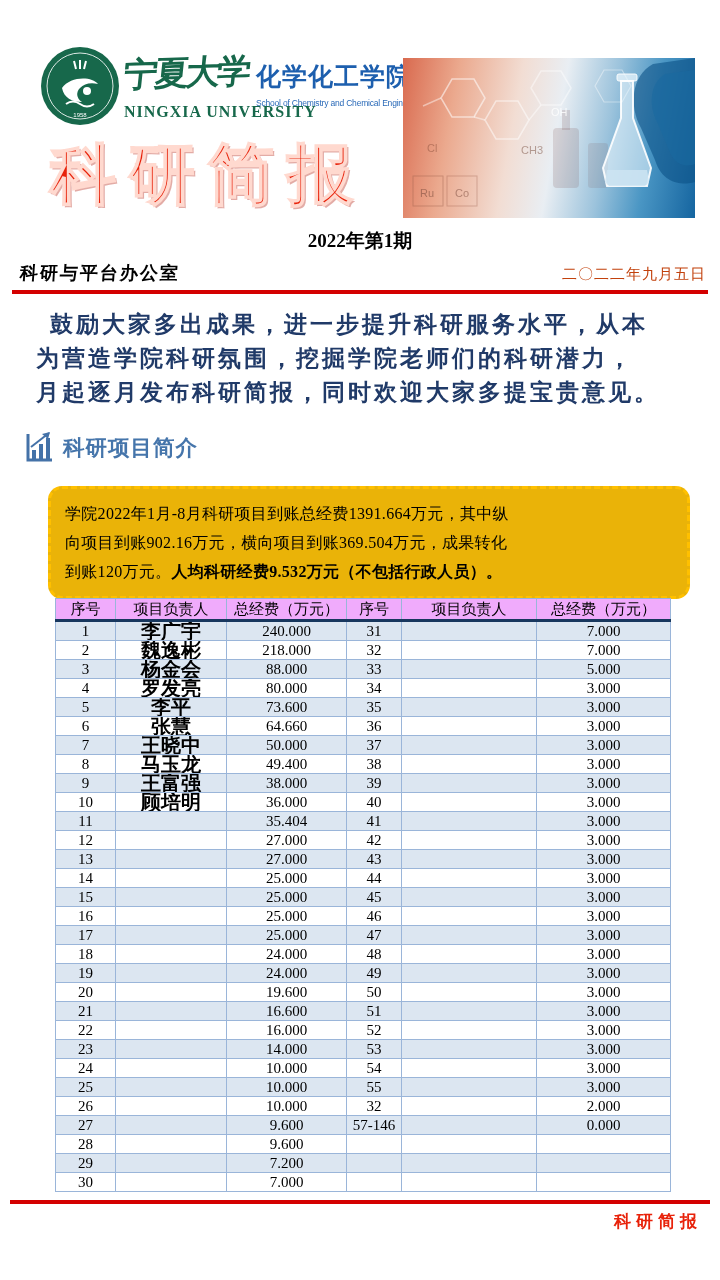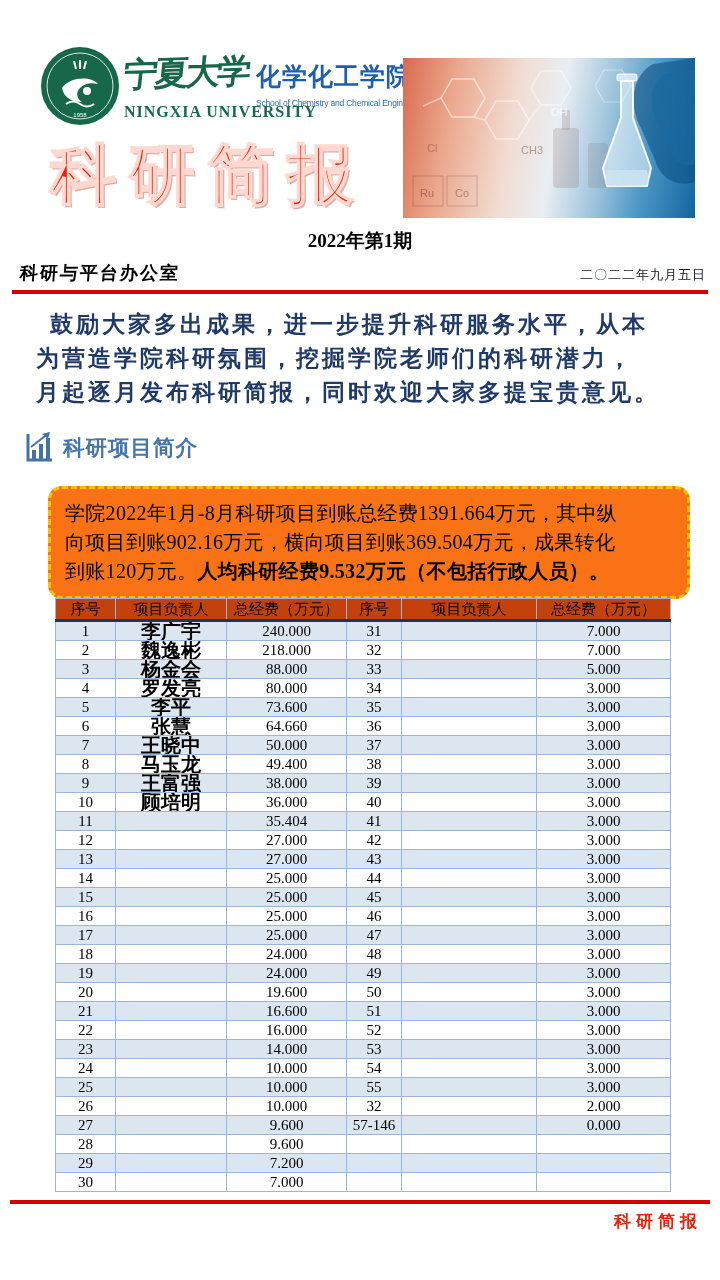--- a/index.html
+++ b/index.html
@@ -27,49 +27,49 @@
   
   .masthead-title { position:absolute; left:50px; top:130px; font-size:66px; font-weight:900;
            color:#e8220a; letter-spacing:13px; white-space:nowrap;
            -webkit-text-stroke:1.5px #ffd9cf; text-shadow:2px 2px 0 rgba(176,16,0,0.35); }
   .issue-line { position:absolute; top:228px; left:0; width:720px; text-align:center;
            font-family:"Liberation Serif","DejaVu Serif",serif; font-size:19px; font-weight:700; color:#000; }
   .office-row { position:absolute; top:261px; left:20px; width:686px; display:flex;
            justify-content:space-between; align-items:baseline; }
   .office-name { font-family:"Liberation Serif","DejaVu Serif",serif; font-size:18px; font-weight:700;
            color:#000; letter-spacing:2px; transform:skewX(-4deg); }
-  .office-date { font-family:"Liberation Serif","DejaVu Serif",serif; font-size:13px; color:#0f172a; letter-spacing:1px; }
+  .office-date { font-family:"Liberation Serif","DejaVu Serif",serif; font-size:15px; color:#c2410c; letter-spacing:1px; }
   .redline { position:absolute; height:4px; background:#d40000; }
   .redline-top { top:290px; left:12px; width:696px; }
   .redline-bottom { top:1200px; left:10px; width:700px; }
 
   
   .intro { position:absolute; top:308px; left:36px; width:656px; color:#203a68;
            font-family:"Liberation Serif","DejaVu Serif",serif; font-weight:700;
            font-size:23px; line-height:34px; letter-spacing:3px; }
   .intro .line:first-child { text-indent:14px; }
 
   
   .section-head { position:absolute; top:430px; left:24px; display:flex; align-items:center; gap:9px; }
   .section-title { font-size:21.5px; font-weight:700; color:#4575ab; letter-spacing:1px; }
 
   
   .summary-box { position:absolute; top:486px; left:48px; width:642px; border:3px dashed #ffc000;
-           border-radius:14px; padding:10px 14px; background:#f97316;
-           font-family:"Liberation Serif","DejaVu Serif",serif; font-size:20px; line-height:29px;
+           border-radius:14px; padding:10px 14px; background:#eab308;
+           font-family:"Liberation Serif","DejaVu Serif",serif; font-size:16px; line-height:29px;
            color:#000; letter-spacing:0.3px; }
   .summary-box .bold { font-weight:700; }
 
   
   .funding-table { position:absolute; top:598px; left:55px; width:615px; border-collapse:collapse;
            table-layout:fixed; }
   .funding-table th, .funding-table td { border:1px solid #9ab5d9; text-align:center; overflow:hidden;
            white-space:nowrap; }
   .funding-table th { height:22px; font-weight:400; font-size:15px; color:#000;
-           font-family:"Liberation Serif","DejaVu Serif",serif; background:#c2410c;
+           font-family:"Liberation Serif","DejaVu Serif",serif; background:#f0abfc;
            border-bottom:3px solid #17375e; }
   .funding-table td { height:18px; line-height:18px; font-size:14.5px; }
   .funding-table tr.alt td { background:#dce6f1; }
   .funding-table td.name { font-weight:700; font-size:20px; font-family:"Liberation Sans","DejaVu Sans",sans-serif; }
   .funding-table td.num { font-family:"Liberation Serif","DejaVu Serif",serif; font-size:15px; }
 
   
   .footer-label { position:absolute; top:1210px; right:18px; font-size:17px; font-weight:700;
            color:#e8220a; letter-spacing:5px; white-space:nowrap; }
 </style>

